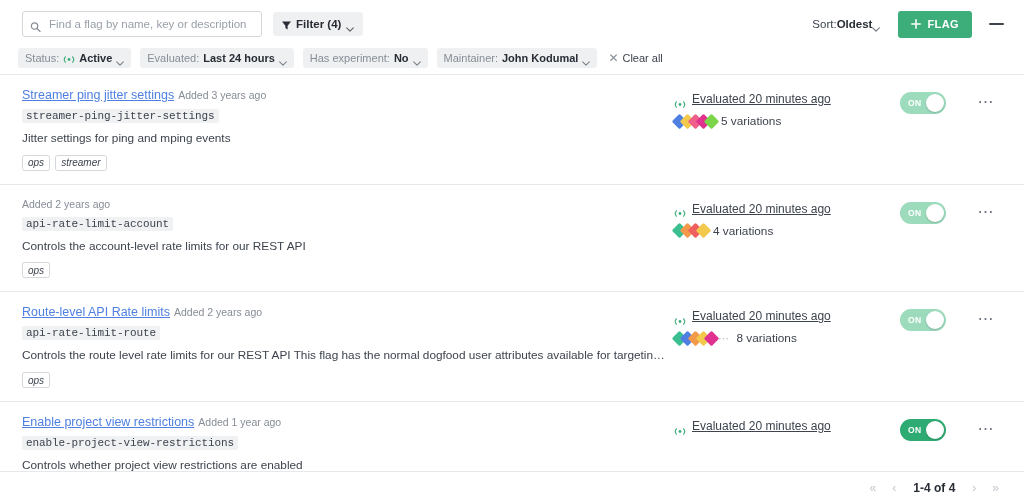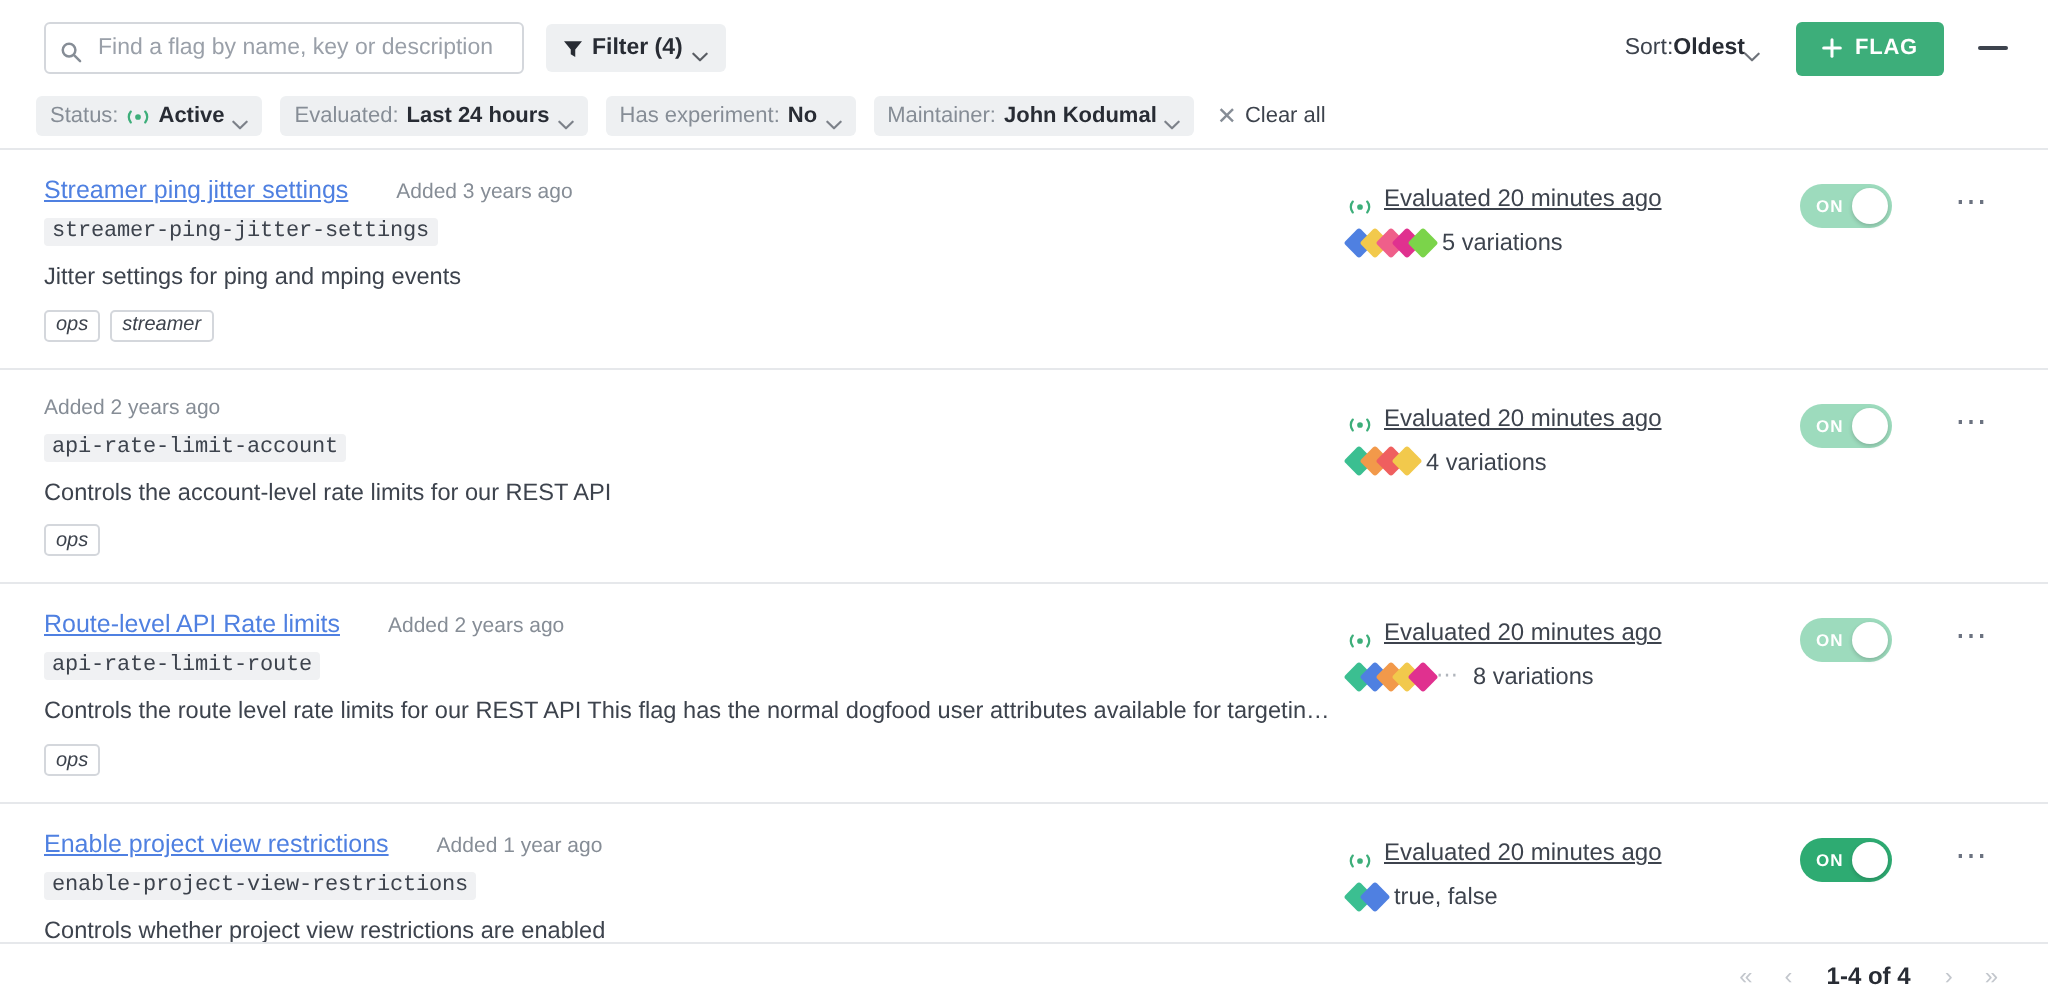--- a/index.html
+++ b/index.html
@@ -122,21 +122,21 @@
   .list { flex: 1 1 auto; overflow: hidden; background: #fff; }
   .row {
     display: flex; align-items: flex-start;
     padding: 13px 14px 13px 22px;
     border-bottom: 1px solid #e6e8eb;
     min-height: 95px;
   }
   .row:last-child { border-bottom: none; }
   .row-main { width: 652px; flex: 0 0 652px; }
 
-  .title-line { display: flex; align-items: flex-end; gap: 24px; }
+  .title-line { display: flex; align-items: center; gap: 4px; }
   .flag-name {
     font-size: 12.5px;
     color: #4f80e1;
     text-decoration: underline;
     cursor: pointer;
     white-space: nowrap;
   }
   .added {
     font-size: 10.5px;
     color: #868d96;
@@ -507,27 +507,20 @@
         </div>
         <div class="row-status">
           <div class="eval-line">
             <span class="signal-mini"><svg viewBox="0 0 16 12" width="12" height="9">
                 <path d="M3.2 2.4 A5.5 5.5 0 0 0 3.2 9.6" fill="none" stroke="#3dae7a" stroke-width="1.5" stroke-linecap="round"></path>
                 <path d="M12.8 2.4 A5.5 5.5 0 0 1 12.8 9.6" fill="none" stroke="#3dae7a" stroke-width="1.5" stroke-linecap="round"></path>
                 <circle cx="8" cy="6" r="1.9" fill="#3dae7a"></circle>
               </svg></span>
             <span class="eval-text">Evaluated 20 minutes ago</span>
           </div>
-          <div class="var-line">
-            <span class="diamonds">
-              <span class="diamond" style="background:#3bbf91"></span>
-              <span class="diamond" style="background:#4f80e1"></span>
-            </span>
-            <span class="var-text">true, false</span>
-          </div>
         </div>
         <div class="row-toggle">
           <div class="toggle on-strong">
             <span class="label">ON</span>
             <span class="knob"></span>
           </div>
         </div>
         <div class="row-menu">
           <button class="kebab">⋯</button>
         </div>

